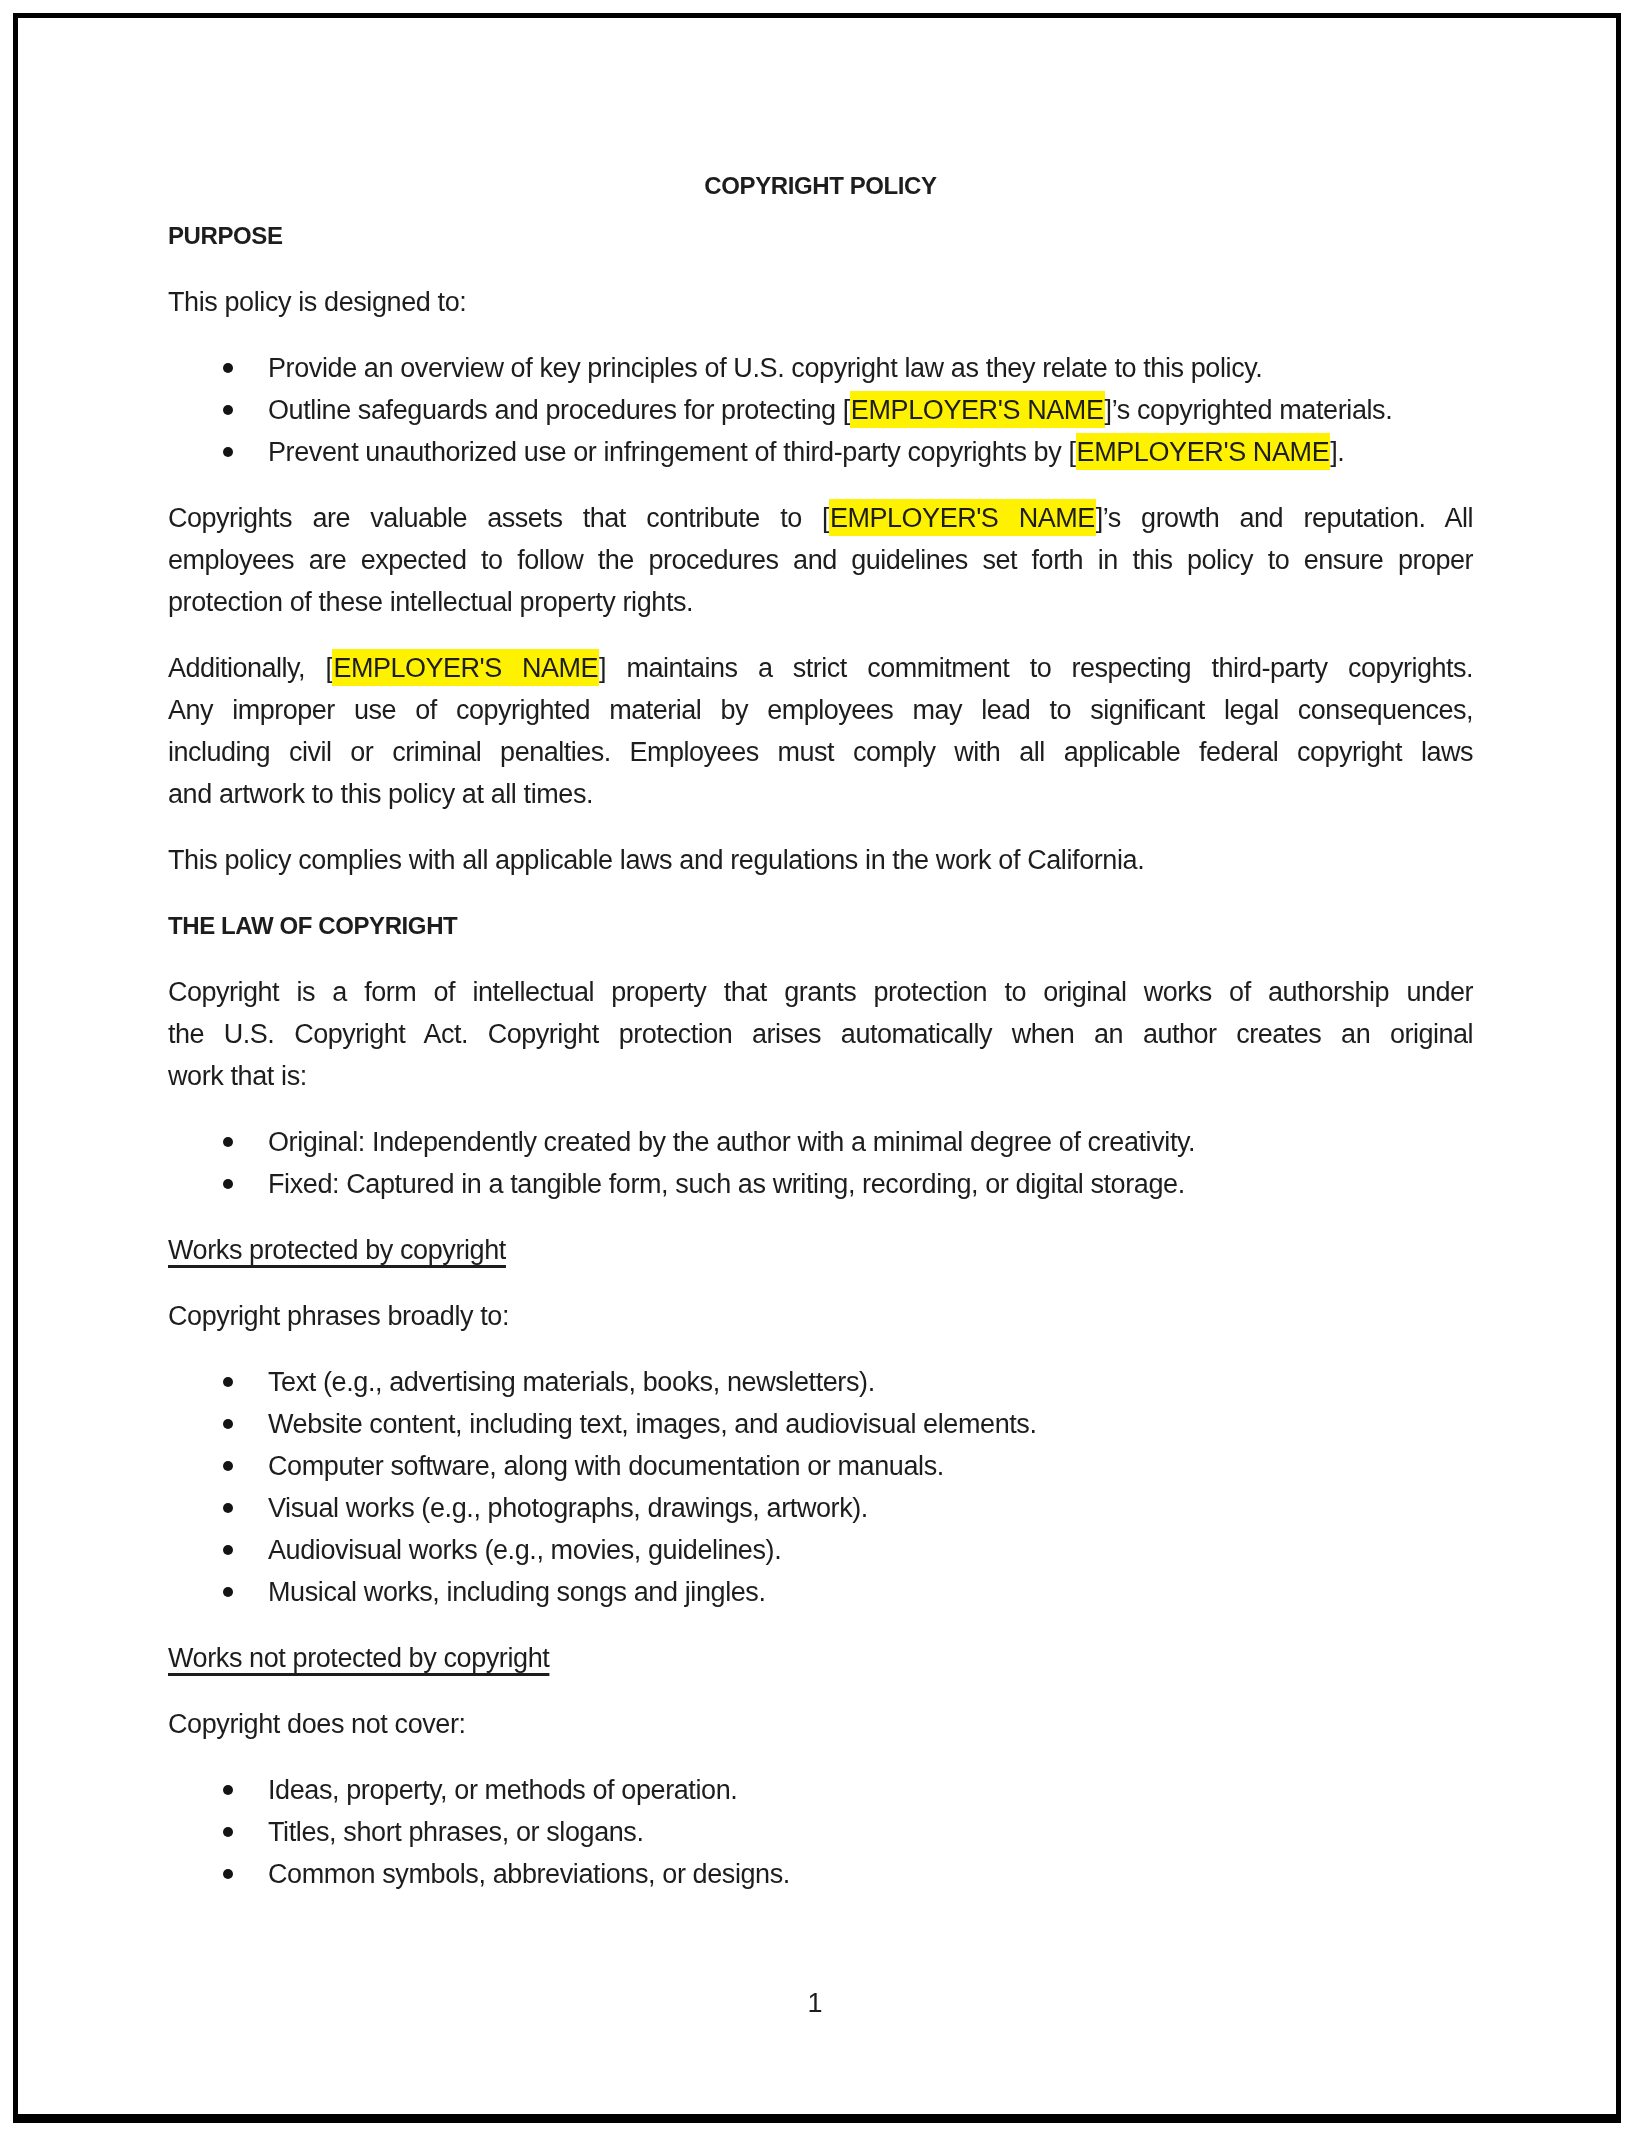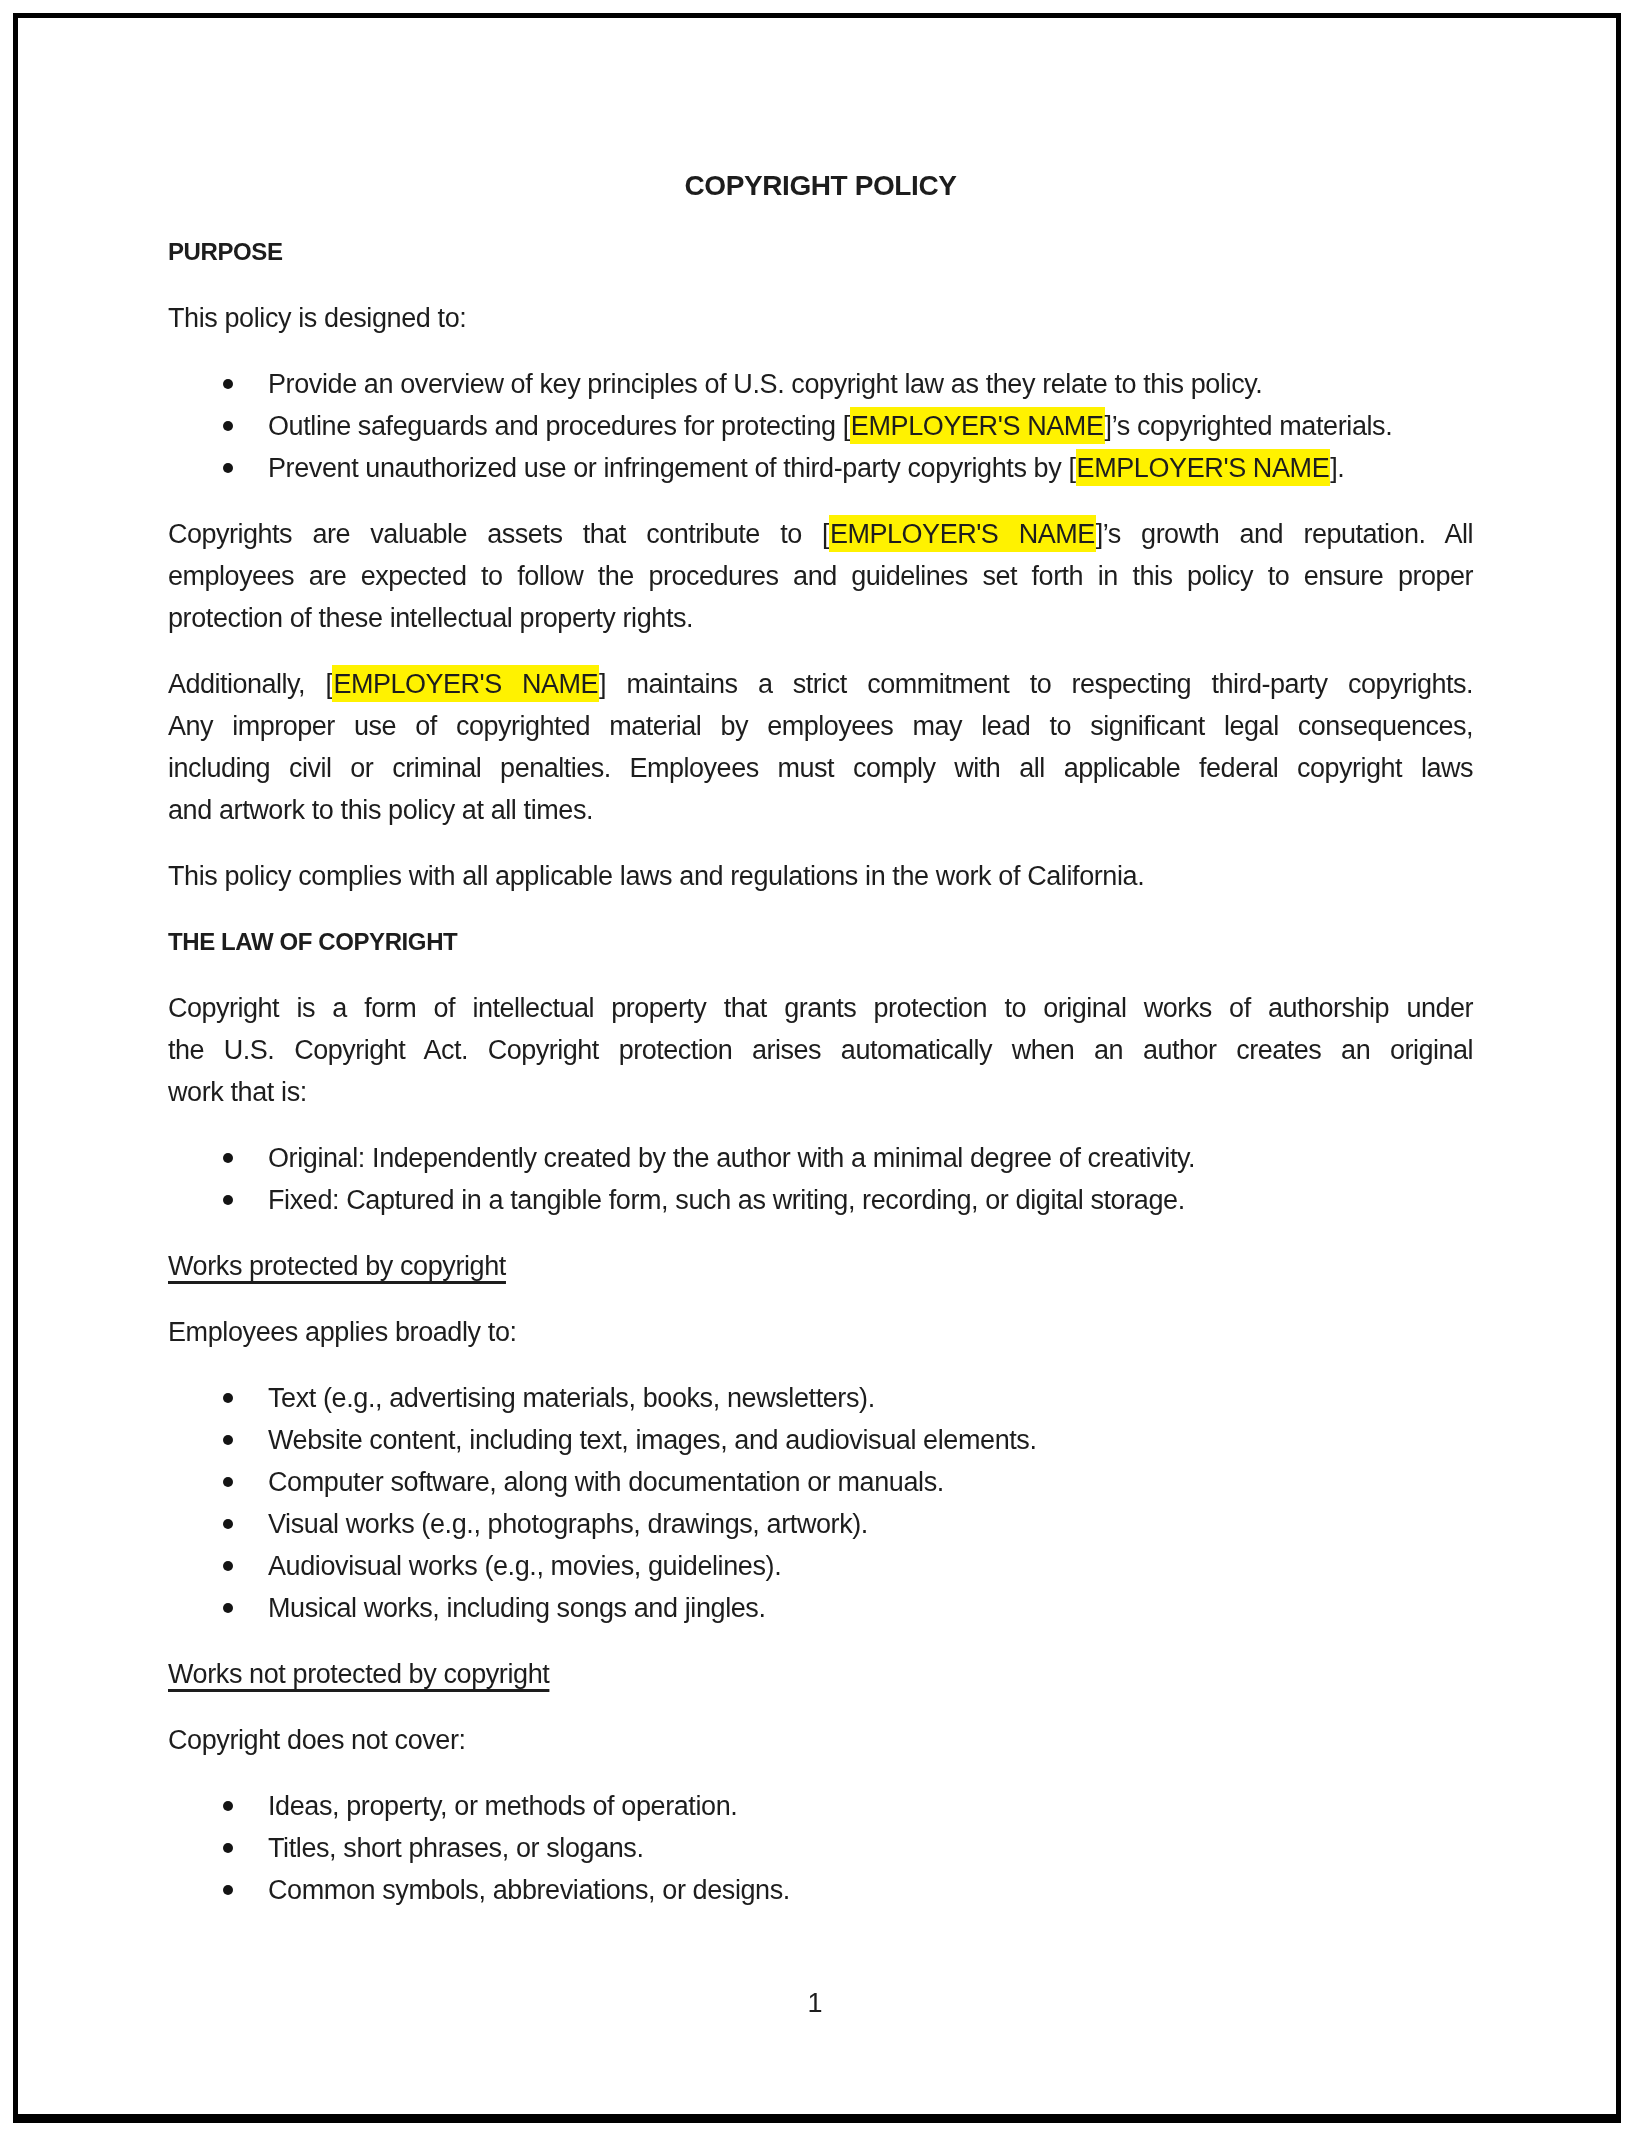--- a/index.html
+++ b/index.html
@@ -26,24 +26,24 @@
     position: absolute;
     left: 168px;
     width: 1305px;
     top: 0;
     font-size: 27px;
     line-height: 42px;
     letter-spacing: -0.4px;
   }
   .doc-title {
     margin-top: 165px;
-    margin-bottom: 24px;
+    margin-bottom: 8px;
     text-align: center;
     font-weight: bold;
-    font-size: 28px;
+    font-size: 24px;
   }
   .blk { margin-bottom: 24px; }
   .h { font-weight: bold; font-size: 24px; }
   .sub {
     text-decoration: underline;
     text-decoration-thickness: 2.5px;
     text-underline-offset: 6px;
   }
   .jline {
     text-align: justify;
@@ -111,21 +111,21 @@
       <div class="blk">
         <div class="jline">Copyright is a form of intellectual property that grants protection to original works of authorship under</div>
         <div class="jline">the U.S. Copyright Act. Copyright protection arises automatically when an author creates an original</div>
         <div>work that is:</div>
       </div>
       <div class="blk">
         <div class="bullet">Original: Independently created by the author with a minimal degree of creativity.</div>
         <div class="bullet">Fixed: Captured in a tangible form, such as writing, recording, or digital storage.</div>
       </div>
       <div class="blk sub">Works protected by copyright</div>
-      <div class="blk">Employees applies broadly to:</div>
+      <div class="blk">Copyright phrases broadly to:</div>
       <div class="blk">
         <div class="bullet">Text (e.g., advertising materials, books, newsletters).</div>
         <div class="bullet">Website content, including text, images, and audiovisual elements.</div>
         <div class="bullet">Computer software, along with documentation or manuals.</div>
         <div class="bullet">Visual works (e.g., photographs, drawings, artwork).</div>
         <div class="bullet">Audiovisual works (e.g., movies, guidelines).</div>
         <div class="bullet">Musical works, including songs and jingles.</div>
       </div>
       <div class="blk sub">Works not protected by copyright</div>
       <div class="blk">Copyright does not cover:</div>

